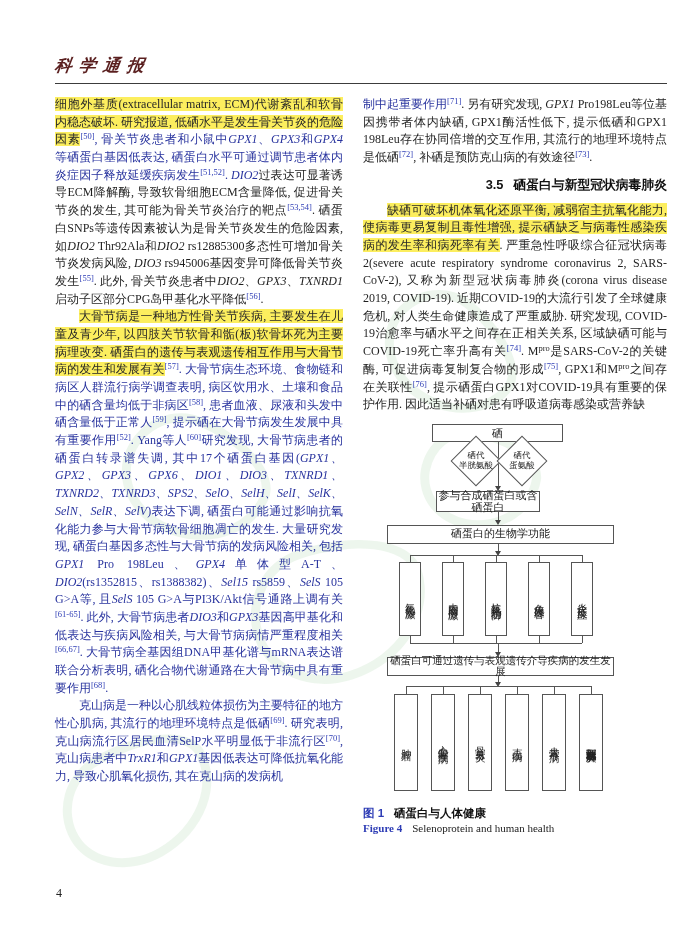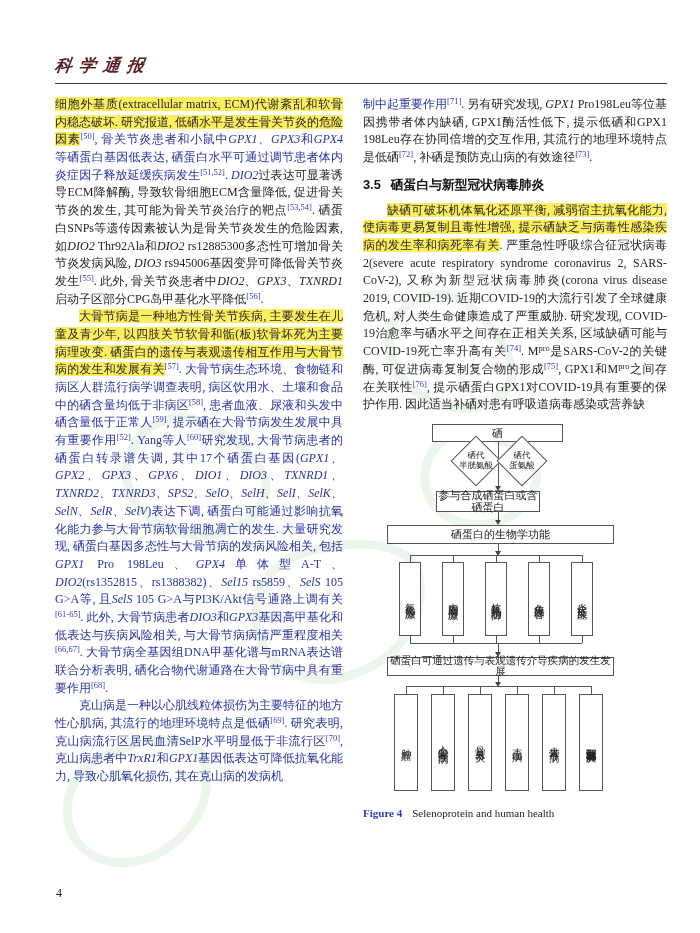--- a/index.html
+++ b/index.html
@@ -43,21 +43,21 @@
     display:flex;gap:20px;
   }
   .col{font-size:12px;line-height:1.475;text-align:justify;}
   .col-left{width:288px;}
   .col-right{width:304px;}
   .para{margin:0;}
   .indent{text-indent:2em;}
 
   .sec-head{
     font-weight:bold;font-size:12.8px;color:#111;
-    margin:9px 0 7px 0;text-align:left;text-indent:0;
+    margin:9px 0 7px 0;text-align:right;text-indent:0;
     font-family:"Liberation Sans","DejaVu Sans",sans-serif;
   }
   .sec-num{margin-right:10px;}
 
   .seg-h{background:var(--hl);color:#262626;}
   .seg-b{color:var(--blue-body);}
   .seg-i{font-style:italic;}
   .seg-ib{font-style:italic;color:var(--blue-body);}
   .seg-r{color:var(--blue-ref);font-size:8.5px;vertical-align:4px;line-height:0;}
   .seg-p{font-size:8.5px;vertical-align:4px;line-height:0;}
@@ -148,21 +148,21 @@
           <div class="dlabel" style="left:132px;top:26px;">
             <div>硒代</div>
             <div>蛋氨酸</div>
           </div>
 
           <div class="fbox" style="left:73px;top:67px;width:104px;height:21px;">参与合成硒蛋白或含硒蛋白</div>
 
           <div class="vline" style="left:135px;top:88px;height:8px;"></div>
           <div class="arrow" style="left:132px;top:96px;"></div>
 
-          <div class="fbox" style="left:24px;top:101px;width:227px;height:19px;">硒蛋白的生物学功能</div>
+          <div class="fbox" style="left:24px;top:101px;width:227px;height:19px;font-family:Liberation Mono, monospace;">硒蛋白的生物学功能</div>
 
           <div class="vline" style="left:135px;top:120px;height:7px;"></div>
           <div class="arrow" style="left:132px;top:127px;"></div>
           <div class="hline" style="left:47px;top:131px;width:172px;"></div>
           <div class="vline" style="left:47px;top:131px;height:7px;"></div>
           <div class="vline" style="left:90px;top:131px;height:7px;"></div>
           <div class="vline" style="left:133px;top:131px;height:7px;"></div>
           <div class="vline" style="left:176px;top:131px;height:7px;"></div>
           <div class="vline" style="left:219px;top:131px;height:7px;"></div>
 
@@ -195,20 +195,23 @@
 
           <div class="vbox" style="left:31px;top:270px;width:24px;height:97px;">肿瘤</div>
           <div class="vbox" style="left:68px;top:270px;width:24px;height:97px;">心血管疾病</div>
           <div class="vbox" style="left:105px;top:270px;width:24px;height:97px;">骨关节炎</div>
           <div class="vbox" style="left:142px;top:270px;width:24px;height:97px;">克山病</div>
           <div class="vbox" style="left:179px;top:270px;width:24px;height:97px;">大骨节病</div>
           <div class="vbox" style="left:216px;top:270px;width:24px;height:97px;letter-spacing:0.5px;">新型冠状病毒肺炎</div>
         </div>
 
         <div class="caption">
+          <div class="cap-zh">
+            <span class="cap-label">图 1</span><span>硒蛋白与人体健康</span>
+          </div>
           <div class="cap-en">
             <span class="cap-label">Figure 4</span><span>Selenoprotein and human health</span>
           </div>
         </div>
       </div>
     </div>
   </div>
 
   <div class="page-number">4</div>
 </div>

